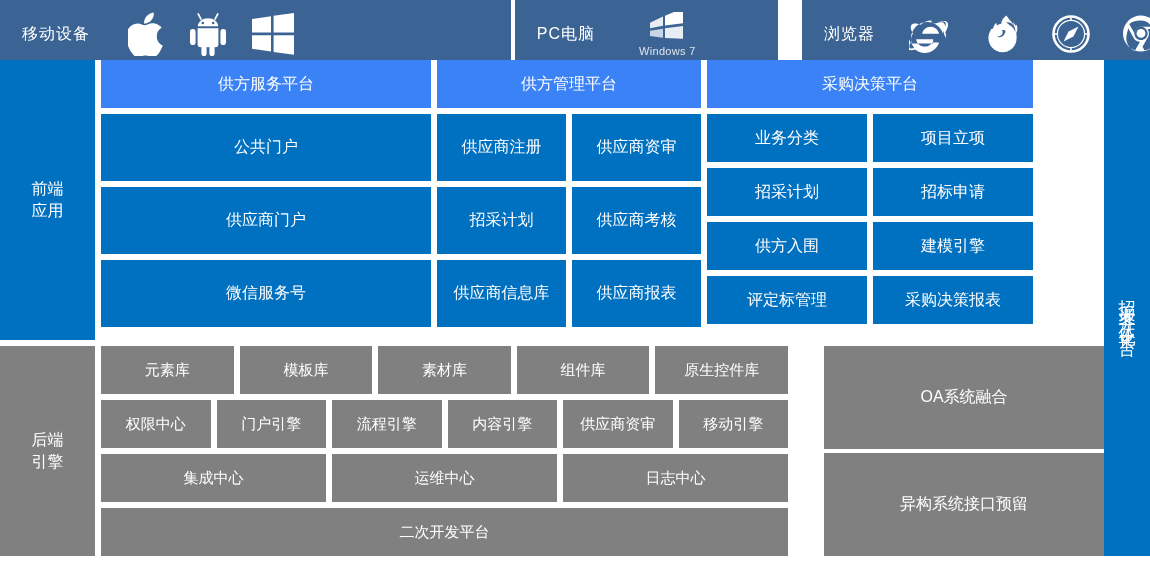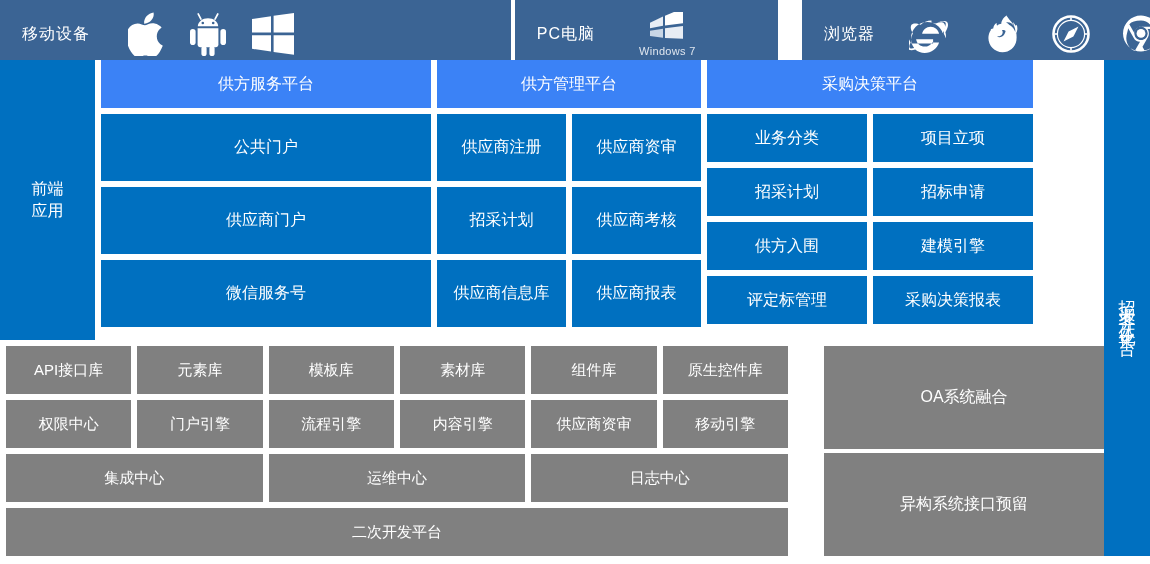--- a/index.html
+++ b/index.html
@@ -240,26 +240,31 @@
               </div>
             </div>
           </div>
 
         </div>
       </div>
 
       <div class="gutter"></div>
 
       <div class="back">
+        <div class="side-label gray">
+          <div>
+            <div>后端</div>
+            <div>引擎</div>
+          </div>
+        </div>
 
         <div class="back-cols">
           <div class="back-left">
 
             <div class="grid6">
-              <div class="gtile">API接口库</div>
               <div class="gtile">元素库</div>
               <div class="gtile">模板库</div>
               <div class="gtile">素材库</div>
               <div class="gtile">组件库</div>
               <div class="gtile">原生控件库</div>
             </div>
 
             <div class="grid6">
               <div class="gtile">权限中心</div>
               <div class="gtile">门户引擎</div>

